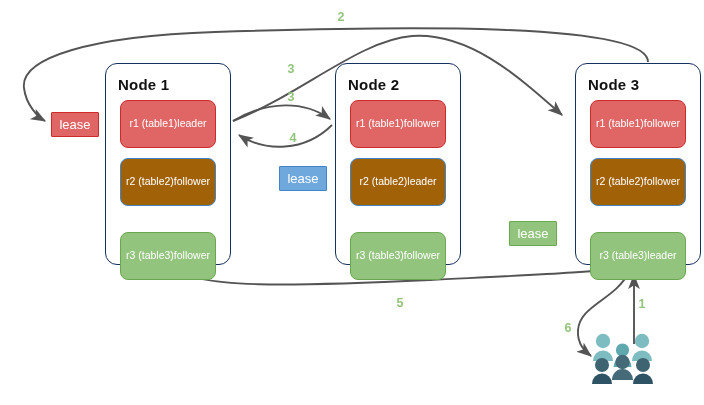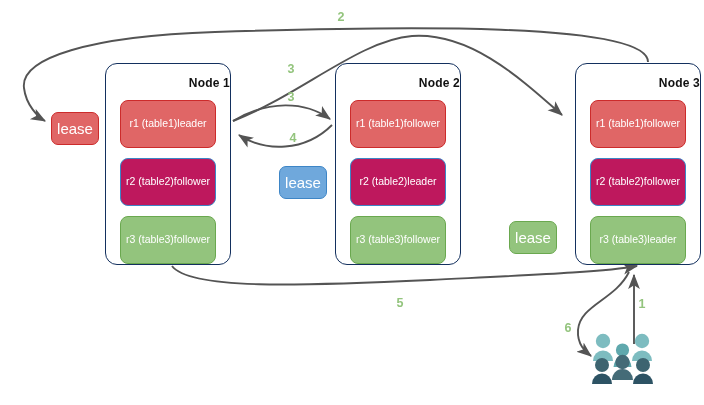--- a/index.html
+++ b/index.html
@@ -32,22 +32,22 @@
     border: 1.6px solid #13305e;
     border-radius: 12px;
     background: #ffffff;
     z-index: 2;
   }
   .node-title {
     position: absolute;
     left: 12px;
     right: 0;
     top: 12px;
-    text-align: right;
-    font-size: 12px;
+    text-align: left;
+    font-size: 15px;
     font-weight: bold;
     color: #111111;
     letter-spacing: 0.2px;
   }
   .replica {
     position: absolute;
     left: 14px;
     right: 14px;
     height: 48px;
     box-sizing: border-box;
@@ -55,37 +55,37 @@
     display: flex;
     align-items: center;
     justify-content: center;
     color: #ffffff;
     font-size: 10.5px;
     line-height: 13.5px;
     text-align: center;
   }
   .replica .ln { display: block; }
   .rep-red   { background: #e06666; border: 1.6px solid #cc2b2b; }
-  .rep-blue  { background: #be185d; border: 1.6px solid #3d85c6; }
+  .rep-blue  { background: #a16207; border: 1.6px solid #3d85c6; }
   .rep-green { background: #93c47d; border: 1.6px solid #6aa84f; }
   .r-slot-0 { top: 36px; }
   .r-slot-1 { top: 94px; }
-  .r-slot-2 { top: 152px; }
+  .r-slot-2 { top: 168px; }
 
   .lease {
     position: absolute;
     box-sizing: border-box;
     width: 48px;
-    height: 33px;
-    border-radius: 7px;
+    height: 25px;
+    border-radius: 1px;
     display: flex;
     align-items: center;
     justify-content: center;
     color: #ffffff;
-    font-size: 15px;
+    font-size: 13px;
     z-index: 3;
   }
   .lease-red   { background: #e06666; border: 1.6px solid #cc2b2b; }
   .lease-blue  { background: #6fa8dc; border: 1.6px solid #3d85c6; }
   .lease-green { background: #93c47d; border: 1.6px solid #6aa84f; }
 
   .step-label {
     position: absolute;
     color: #93c47d;
     font-size: 12.5px;

